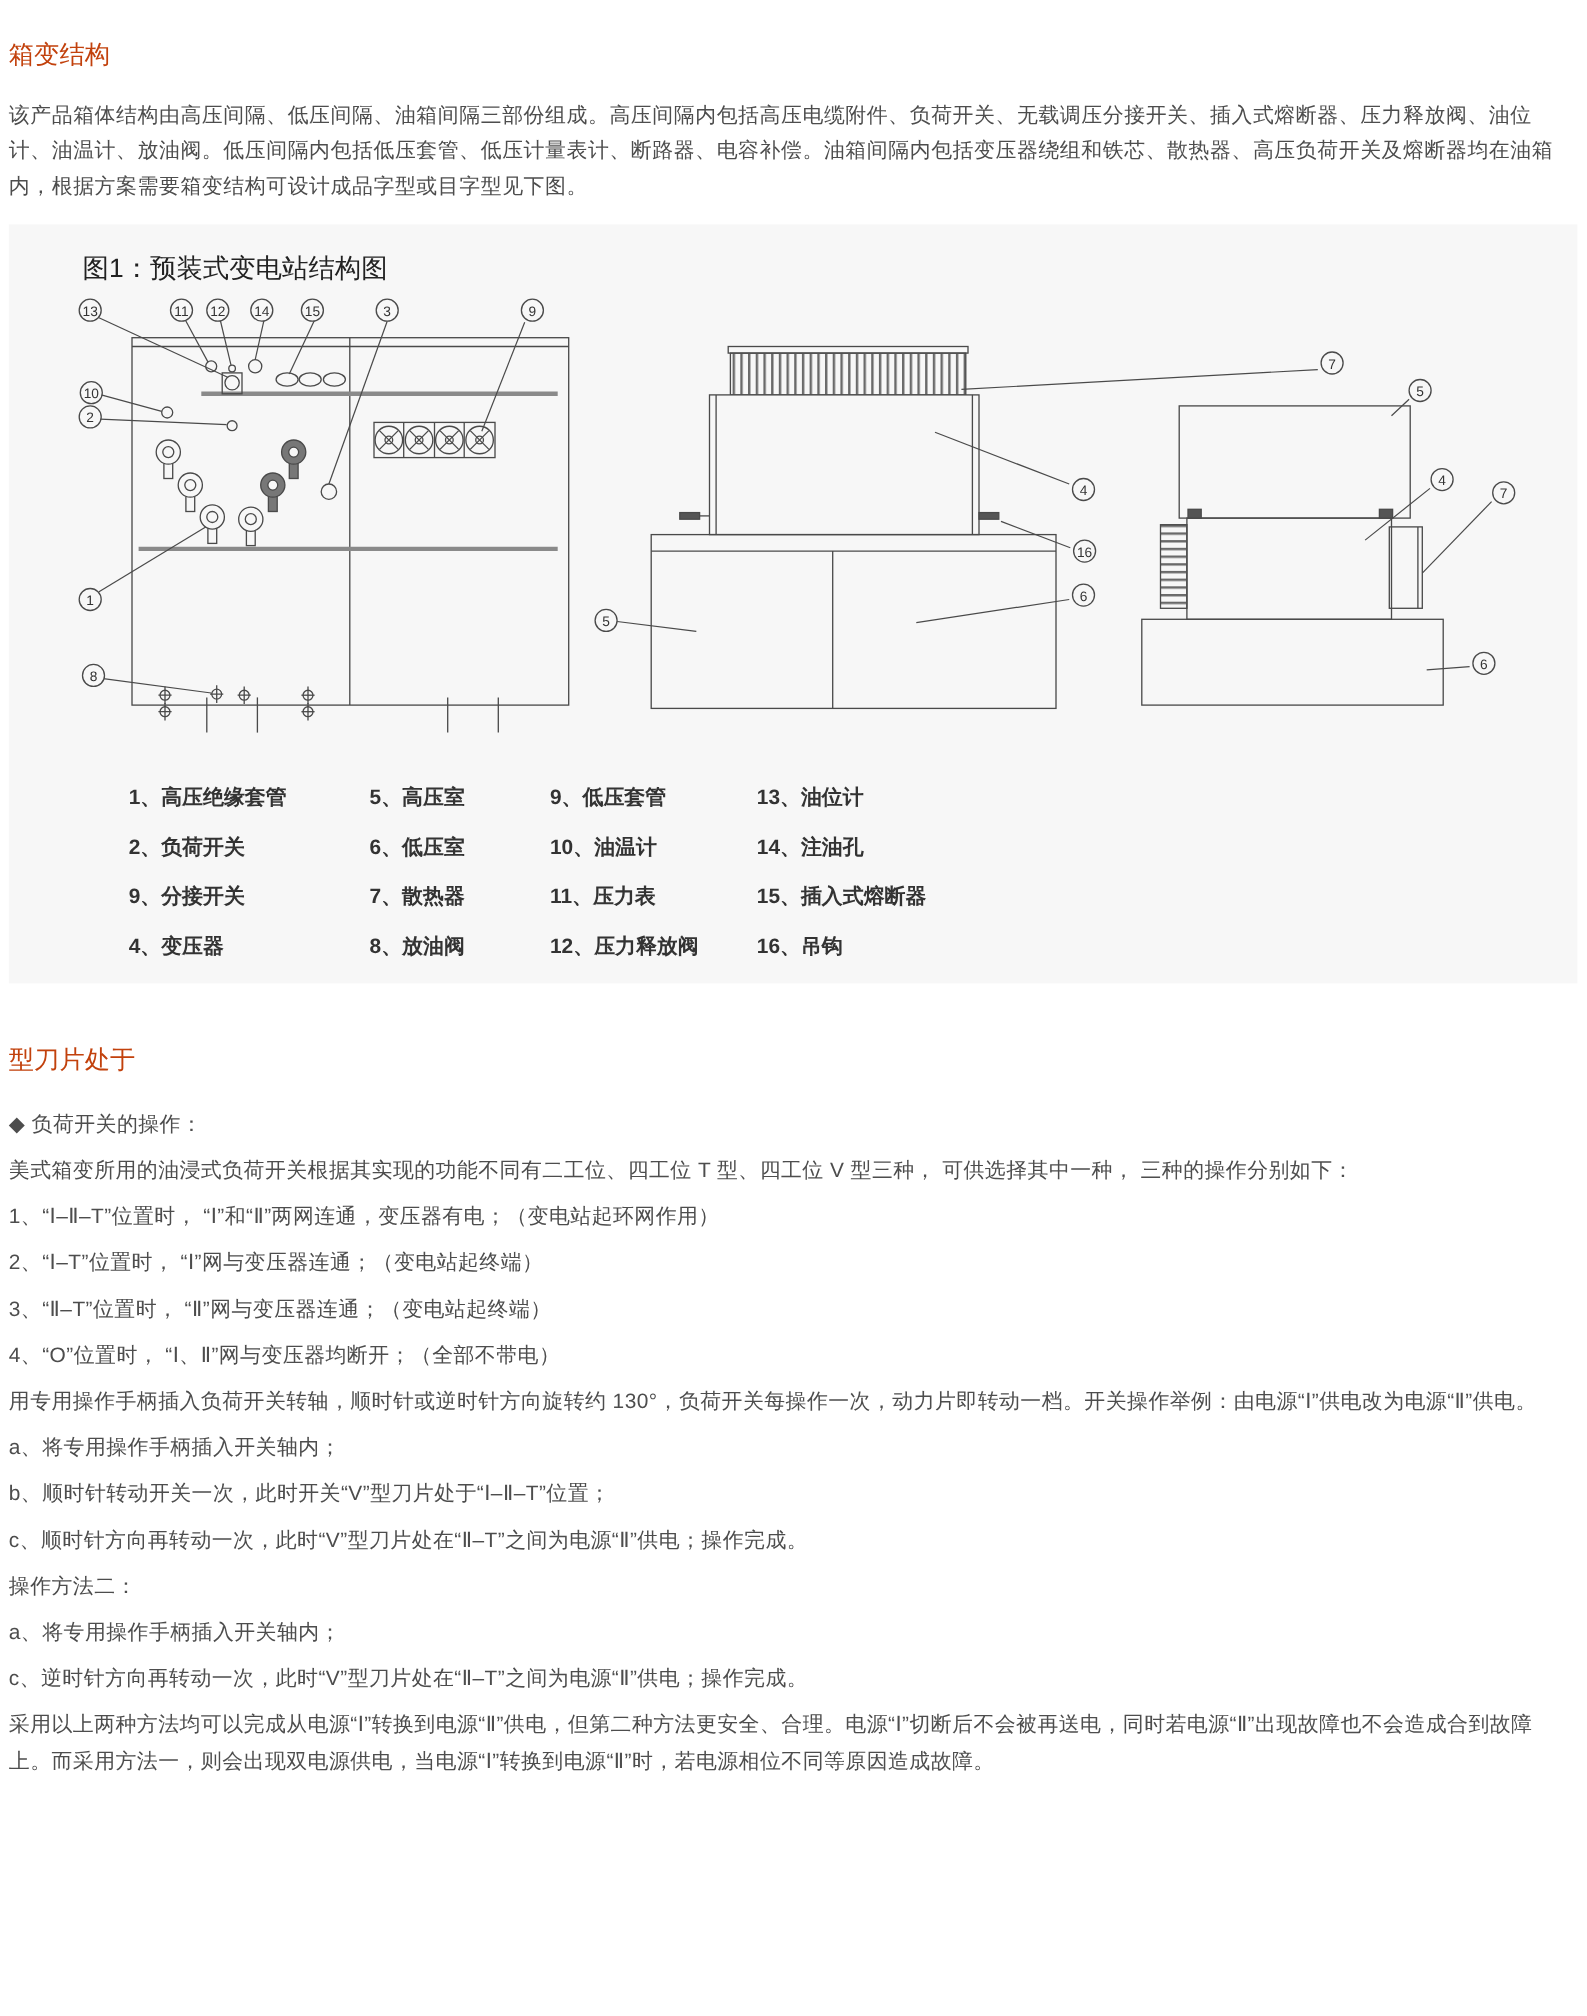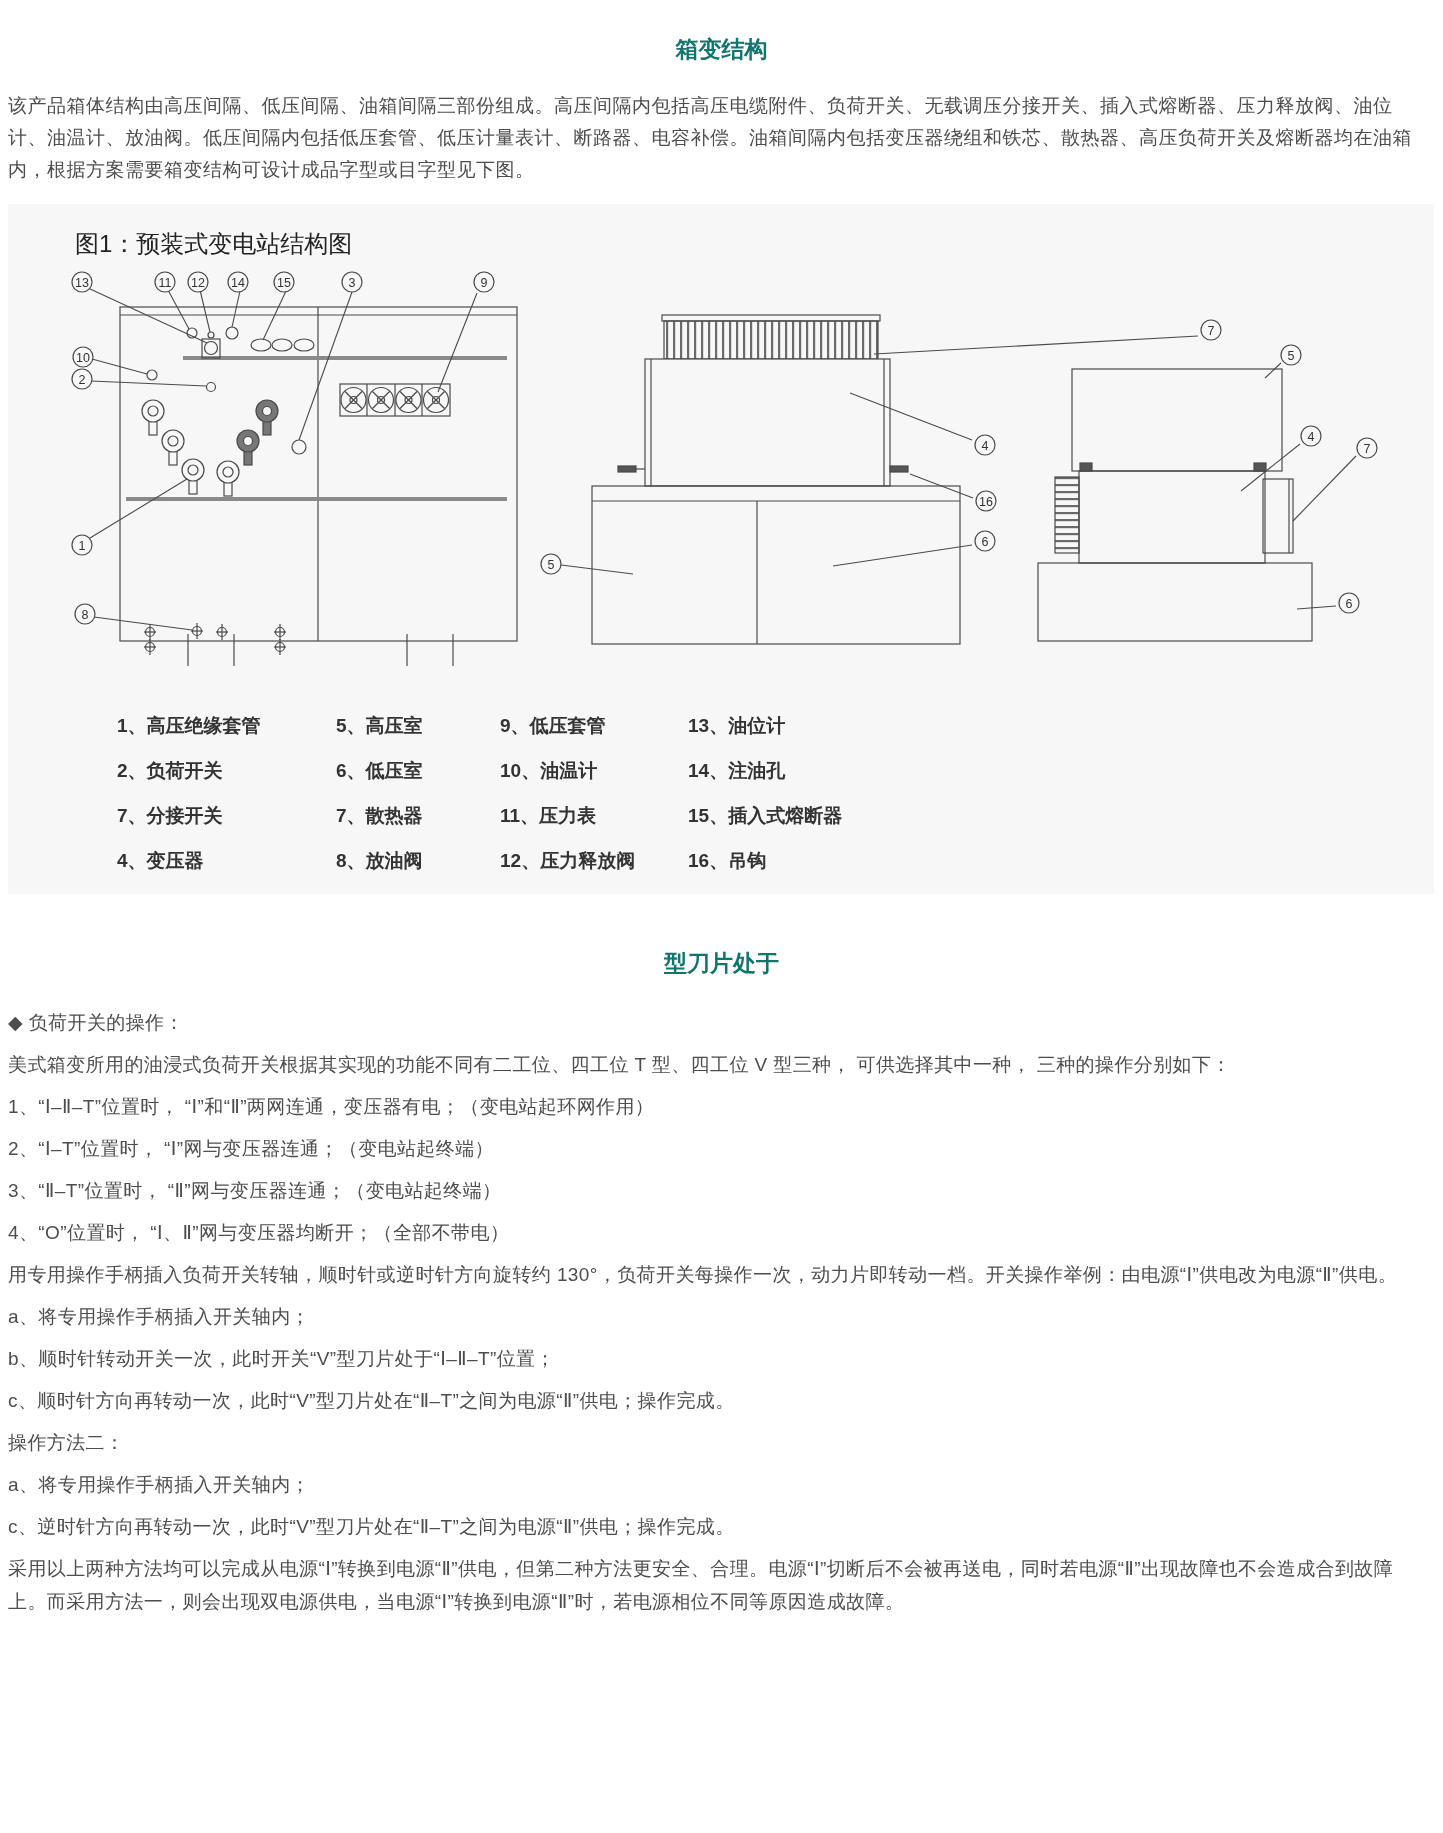--- a/index.html
+++ b/index.html
@@ -2,21 +2,21 @@
 <html><head>
 <meta charset="utf-8">
 <style>
   html,body{margin:0;padding:0;}
   body{
     width:1443px;height:1833px;overflow:hidden;background:#ffffff;
     font-family:"Liberation Sans","DejaVu Sans",sans-serif;color:#4d4d4d;position:relative;
   }
   .content{padding:36px 8px 0 8px;}
   .sec-title{
-    color:#0f766e;font-size:23px;font-weight:bold;line-height:26px;margin:0 0 28px 0;text-align:center;
+    color:#c2410c;font-size:23px;font-weight:normal;line-height:26px;margin:0 0 28px 0;
   }
   .intro{
     font-size:19px;line-height:32px;margin:0 0 18px 0;width:1412px;
     letter-spacing:0.5px;
   }
   
   .fig-panel{
     position:relative;width:1426px;height:690px;background:#f7f7f7;margin:0 0 56px 0;
   }
   .fig-title{
@@ -320,21 +320,21 @@
 
     <div class="legend">
       <span>1、高压绝缘套管</span>
       <span>5、高压室</span>
       <span>9、低压套管</span>
       <span>13、油位计</span>
       <span>2、负荷开关</span>
       <span>6、低压室</span>
       <span>10、油温计</span>
       <span>14、注油孔</span>
-      <span>7、分接开关</span>
+      <span>9、分接开关</span>
       <span>7、散热器</span>
       <span>11、压力表</span>
       <span>15、插入式熔断器</span>
       <span>4、变压器</span>
       <span>8、放油阀</span>
       <span>12、压力释放阀</span>
       <span>16、吊钩</span>
     </div>
   </div>
 

